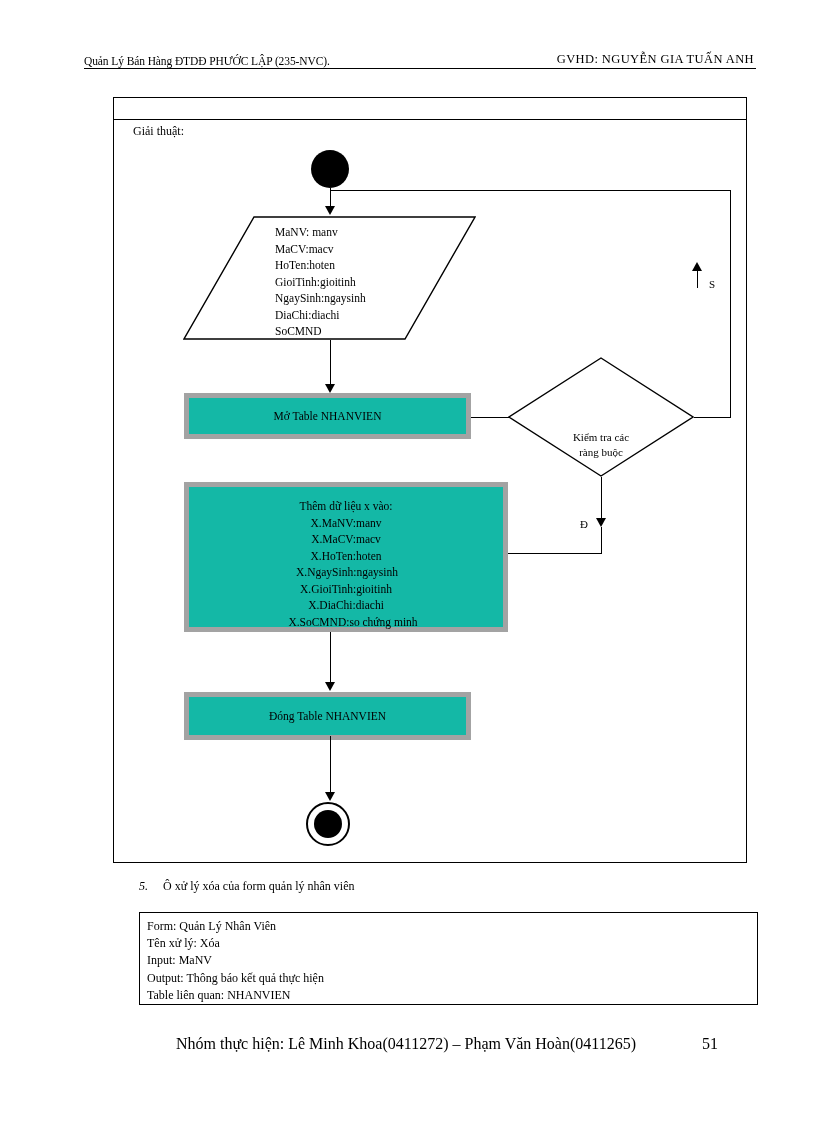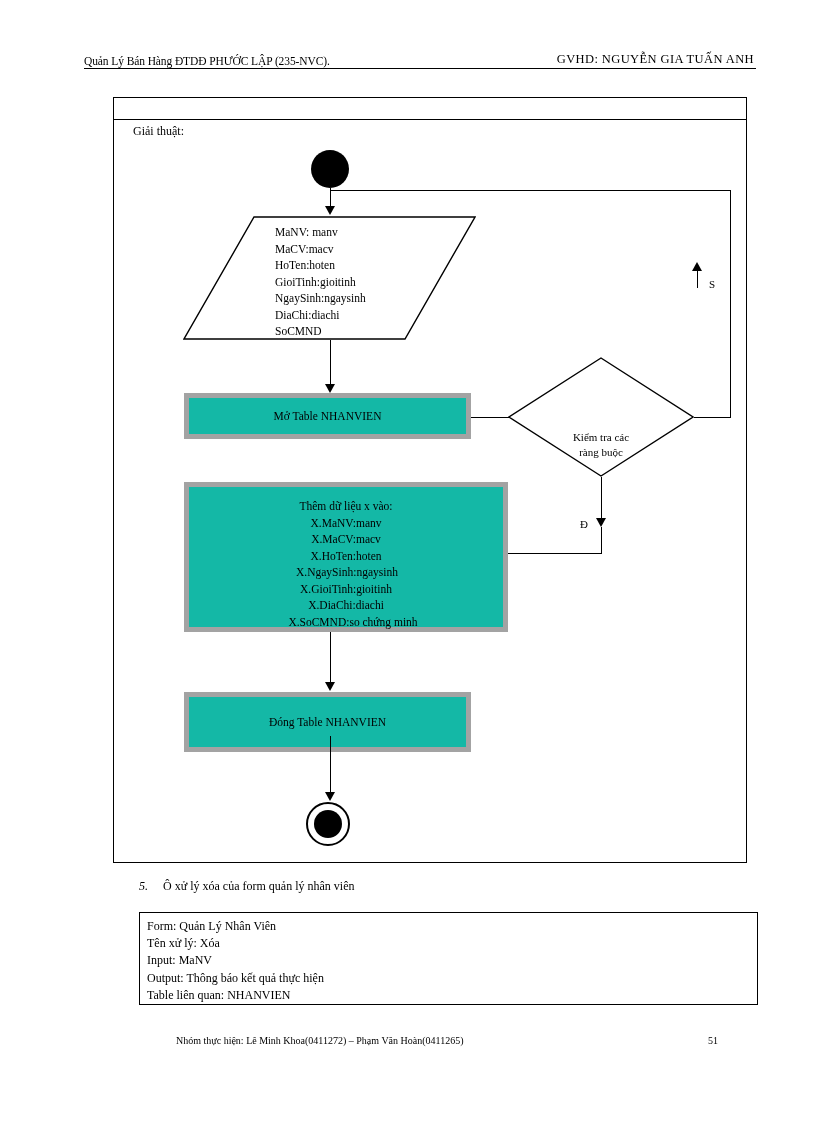--- a/index.html
+++ b/index.html
@@ -134,21 +134,21 @@
     box-sizing: border-box;
     background: #14b8a6;
     display: flex;
     align-items: center;
     justify-content: center;
     font-size: 11.5px;
   }
   .box-open   { left: 184px; top: 393px; width: 287px; height: 46px; }
   .box-insert { left: 184px; top: 482px; width: 324px; height: 150px;
                 align-items: flex-start; justify-content: center; }
-  .box-close  { left: 184px; top: 692px; width: 287px; height: 60px; }
+  .box-close  { left: 184px; top: 692px; width: 287px; height: 48px; }
 
   .insert-text {
     text-align: center;
     font-size: 11.5px;
     line-height: 16.5px;
     padding-top: 11px;
     white-space: nowrap;
   }
   .insert-text .l1 { display:block; }
   .insert-text .l2 { display:block; }
@@ -247,21 +247,21 @@
     line-height: 17.2px;
     white-space: nowrap;
   }
 
   
   .footer {
     position: absolute;
     left: 176px;
     top: 1035px;
     width: 560px;
-    font-size: 10px;
+    font-size: 16px;
     display: flex;
     justify-content: space-between;
     white-space: nowrap;
     text-align: center;
   }
   .footer .pageno { padding-right: 18px; }
 </style>
 </head>
 <body>
 

